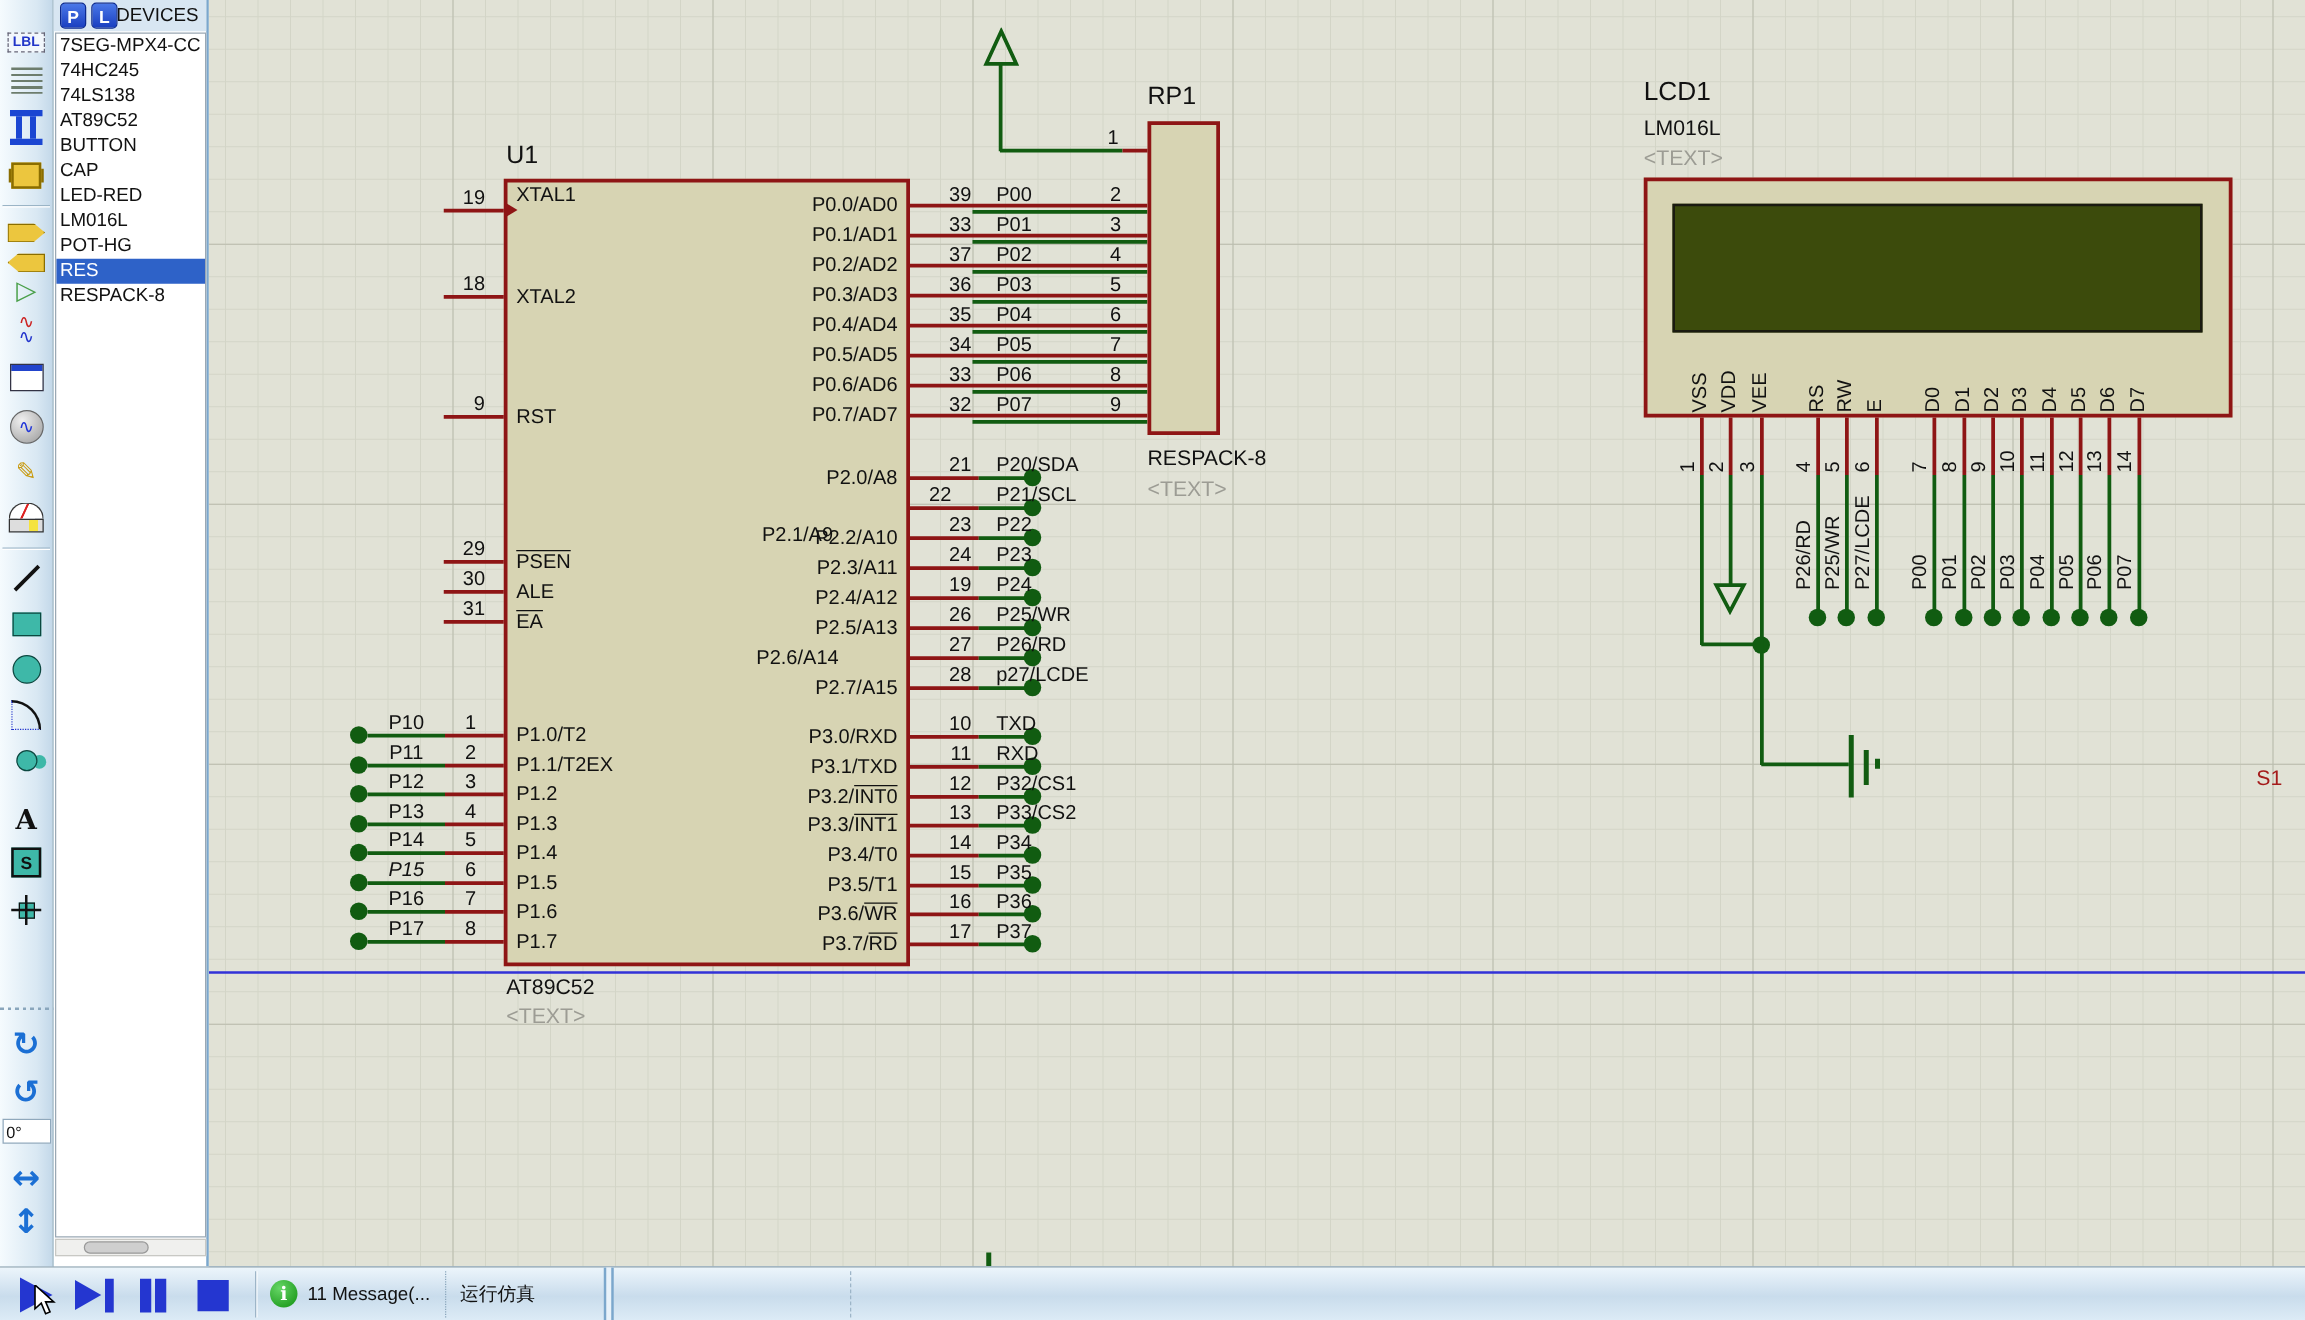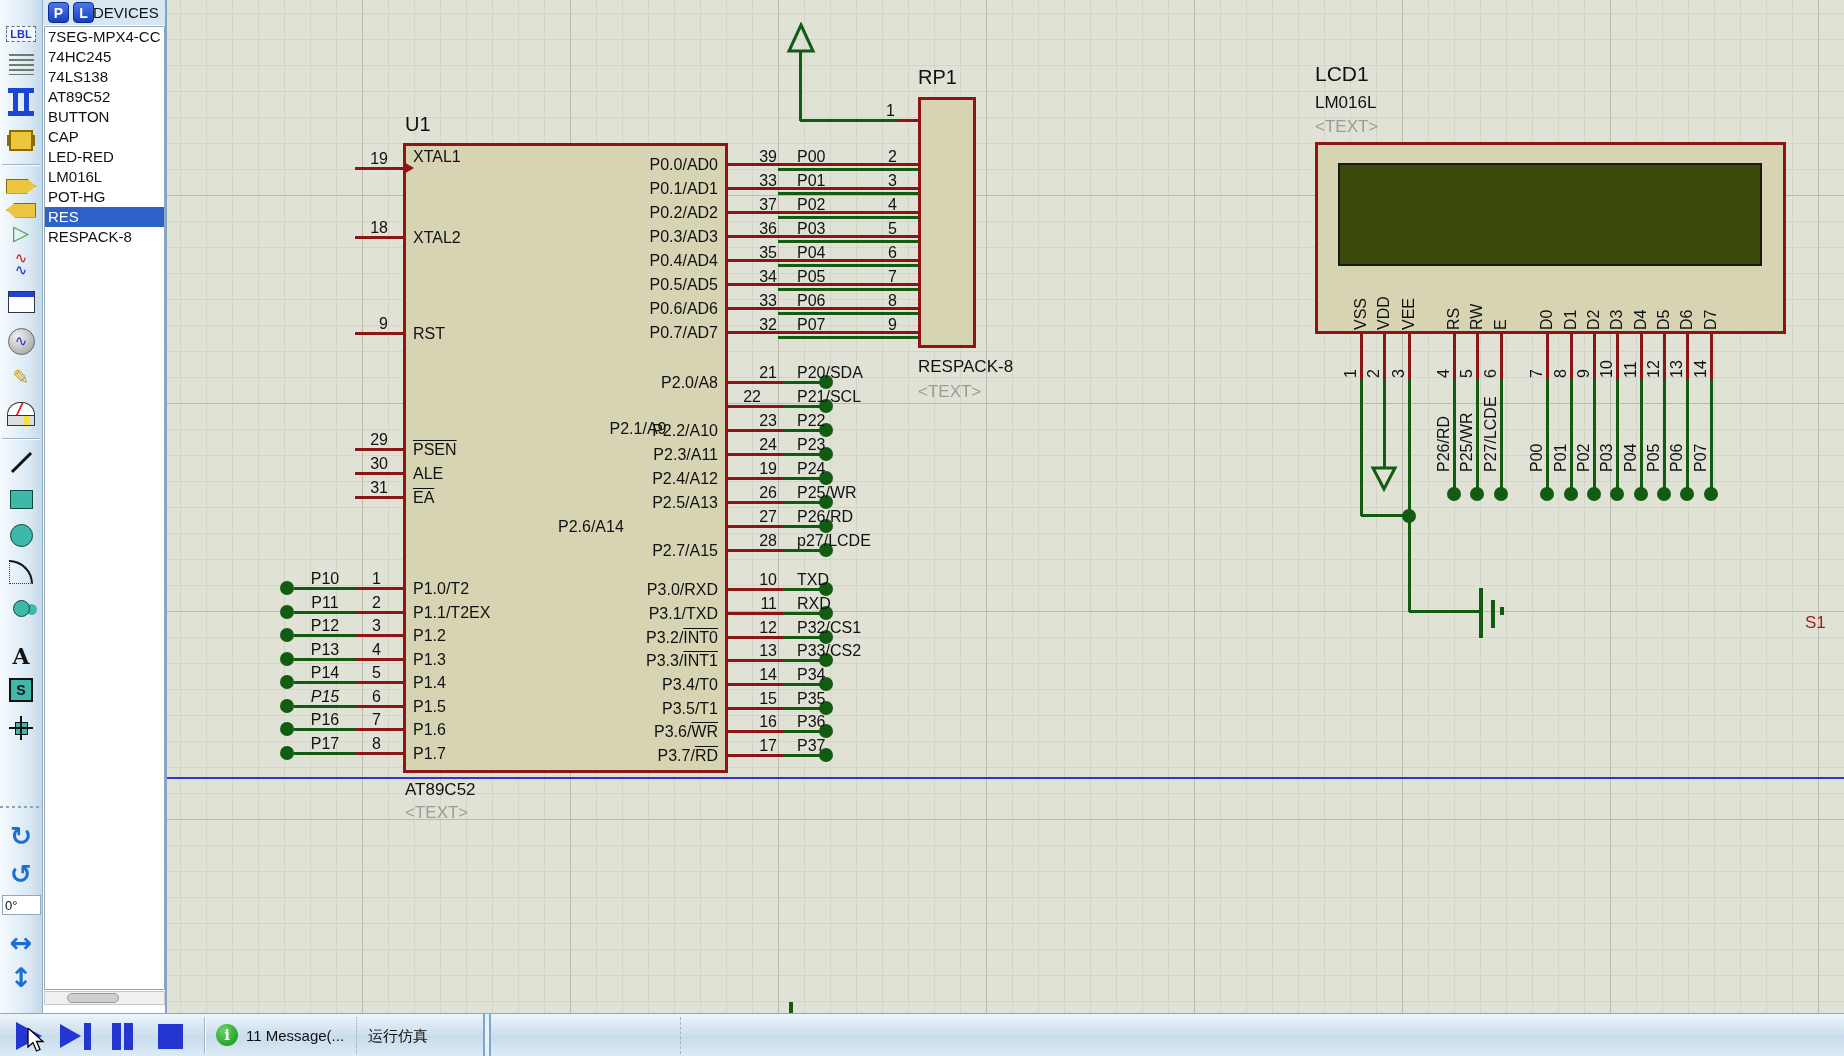--- a/index.html
+++ b/index.html
@@ -349,21 +349,21 @@
     <div class="wire" style="position: absolute; left: 616px; top: 501px; width: 37px; height: 3px;"></div>
     <div class="dot" style="position: absolute; left: 652px; top: 495px; width: 14px; height: 14px;"></div>
     <div class="snum" style="position: absolute; left: 570px; top: 484px; width: 40px;">26</div>
     <div class="slabel" style="position: absolute; left: 630px; top: 484px; width: 120px;">P25/WR</div>
     <div class="snum" style="position: absolute; left: 391px; top: 494px; width: 160px; text-align: right;">P2.5/A13</div>
     <div class="pinline" style="position: absolute; left: 561px; top: 525px; width: 55px; height: 3px;"></div>
     <div class="wire" style="position: absolute; left: 616px; top: 525px; width: 37px; height: 3px;"></div>
     <div class="dot" style="position: absolute; left: 652px; top: 519px; width: 14px; height: 14px;"></div>
     <div class="snum" style="position: absolute; left: 570px; top: 508px; width: 40px;">27</div>
     <div class="slabel" style="position: absolute; left: 630px; top: 508px; width: 120px;">P26/RD</div>
-    <div class="snum" style="position: absolute; left: 391px; top: 518px; width: 160px; text-align: left;">P2.6/A14</div>
+    <div class="snum" style="position: absolute; left: 391px; top: 518px; width: 160px; text-align: center;">P2.6/A14</div>
     <div class="pinline" style="position: absolute; left: 561px; top: 549px; width: 55px; height: 3px;"></div>
     <div class="wire" style="position: absolute; left: 616px; top: 549px; width: 37px; height: 3px;"></div>
     <div class="dot" style="position: absolute; left: 652px; top: 543px; width: 14px; height: 14px;"></div>
     <div class="snum" style="position: absolute; left: 570px; top: 532px; width: 40px;">28</div>
     <div class="slabel" style="position: absolute; left: 630px; top: 532px; width: 120px;">p27/LCDE</div>
     <div class="snum" style="position: absolute; left: 391px; top: 542px; width: 160px; text-align: right;">P2.7/A15</div>
     <div class="pinline" style="position: absolute; left: 561px; top: 588px; width: 55px; height: 3px;"></div>
     <div class="wire" style="position: absolute; left: 616px; top: 588px; width: 37px; height: 3px;"></div>
     <div class="dot" style="position: absolute; left: 652px; top: 582px; width: 14px; height: 14px;"></div>
     <div class="snum" style="position: absolute; left: 570px; top: 571px; width: 40px;">10</div>

